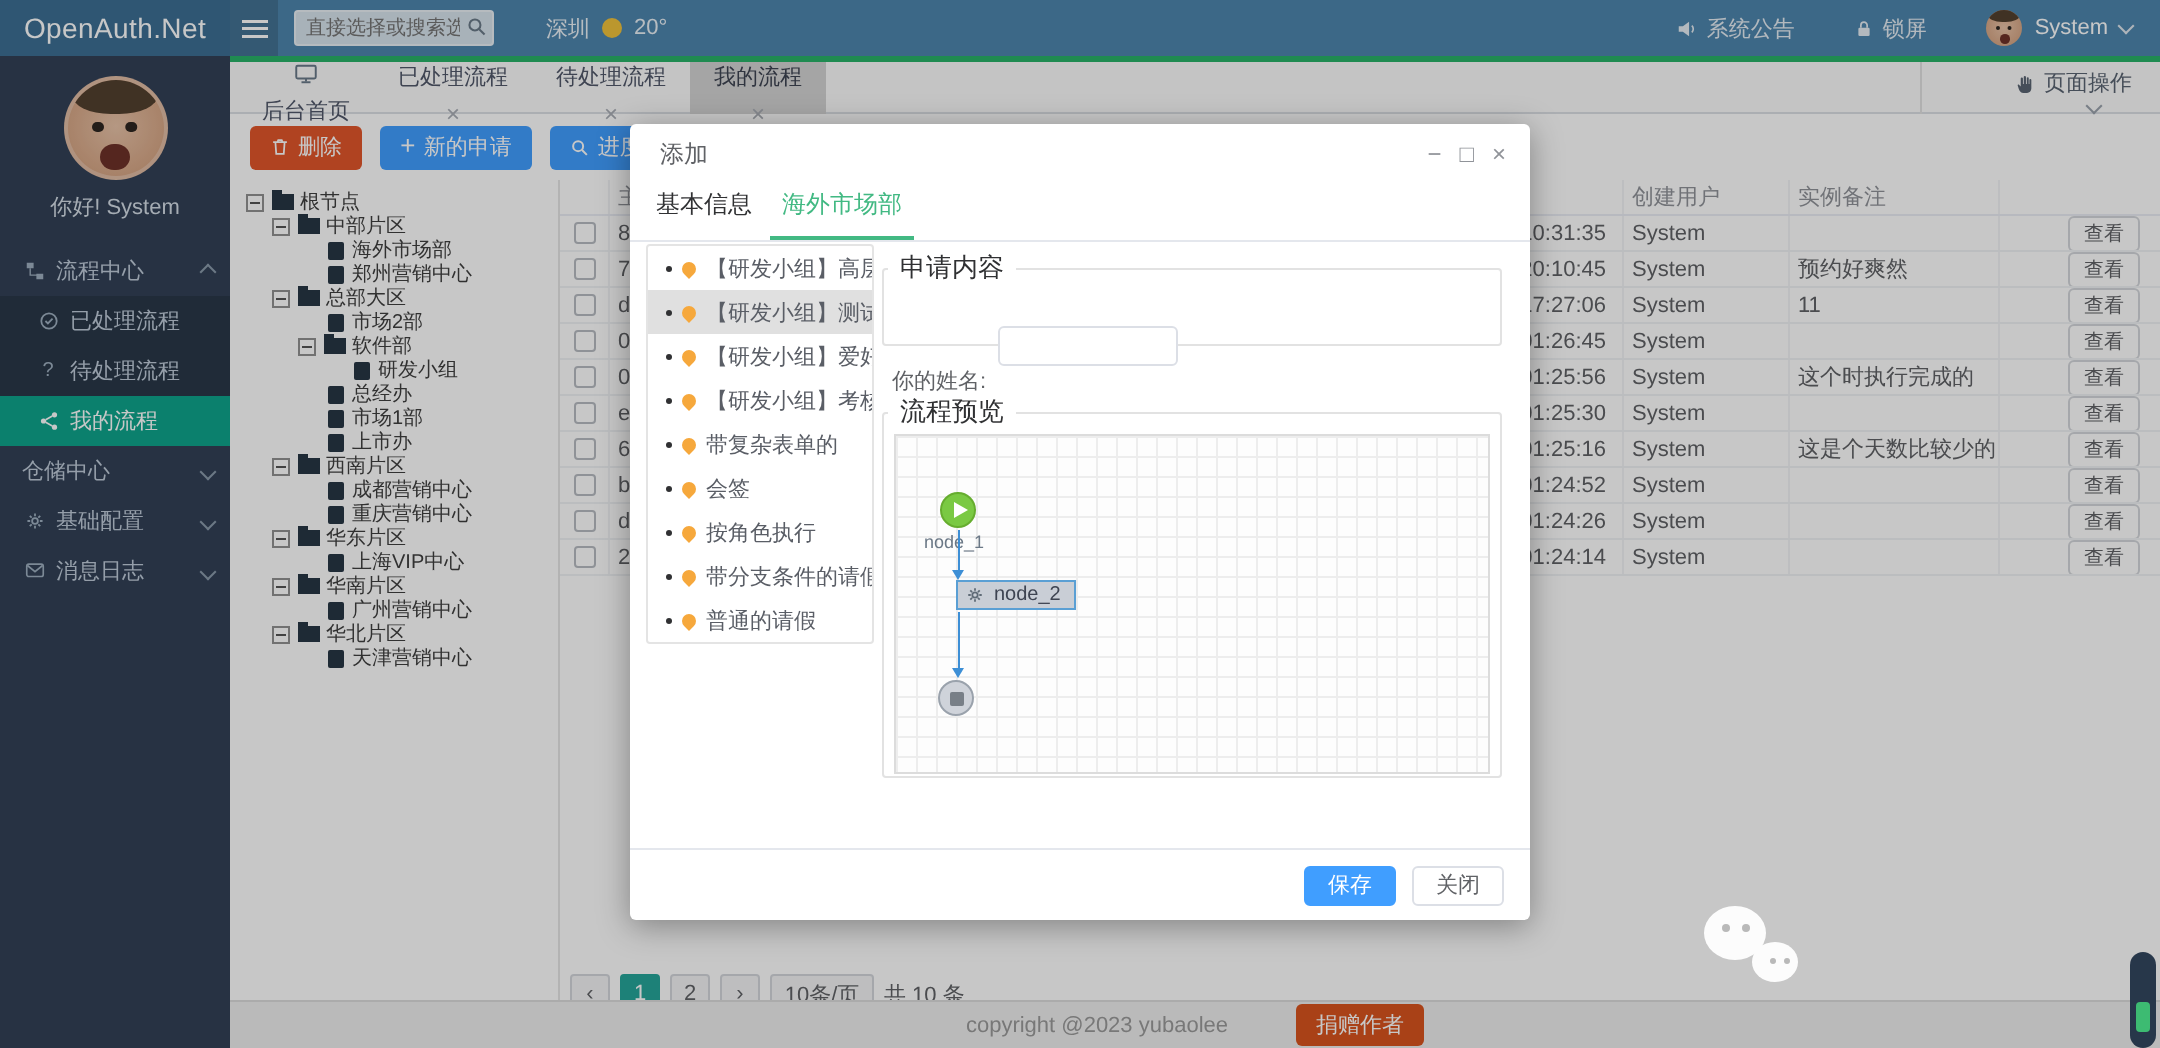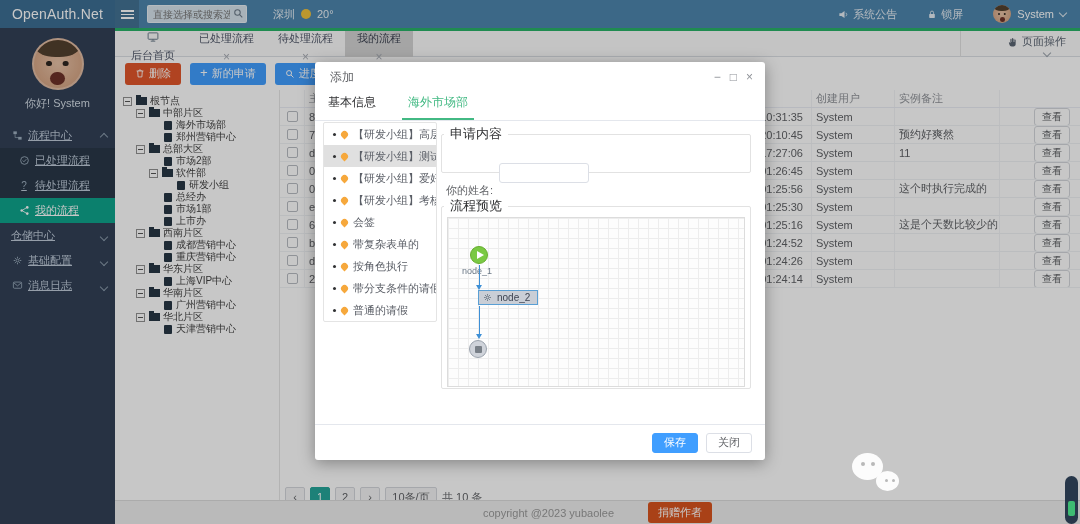--- a/index.html
+++ b/index.html
@@ -34,21 +34,21 @@
   .face .hair { position:absolute; top:-9%; left:5%; width:90%; height:44%; background:#53402f; border-radius:50% 50% 45% 45%; }
   .face .eyes { position:absolute; top:44%; left:27%; width:11%; height:11%; border-radius:50%; background:#2e2620; box-shadow:3.2em 0 0 0 #2e2620; font-size:.1em; }
   .face .mouth { position:absolute; bottom:6%; left:35%; width:30%; height:28%; background:#6d3128; border-radius:50%; }
 
   
   #sidebar { position:absolute; left:0; top:28px; width:115px; bottom:0; background:var(--sidebar-dark,#324157); z-index:5; }
   .side-avatar { margin:10px auto 0; font-size:52px; border:2px solid rgba(255,255,255,.25); }
   .greeting { text-align:center; color:#d4dde6; font-size:11px; margin-top:6px; }
   .menu { margin-top:12px; }
   .m-item { height:25px; display:flex; align-items:center; padding:0 8px 0 11px;
-    color:#bfcbd9; font-size:11px; cursor:pointer; gap:5px;text-decoration:underline; }
+    color:#bfcbd9; font-size:11px; cursor:pointer; gap:5px; }
   .m-item .mi { width:12px; height:12px; flex:none; color:#9fb0c0; display:inline-flex; align-items:center; justify-content:center; font-size:10px; }
   .m-item .m-caret { margin-left:auto; }
   .m-item .m-caret .caret { border-color:#8b9bab; }
   .submenu { background:#293848; }
   .submenu .m-item { padding-left:18px; }
   .m-item.active { background:var(--teal,#0fa58c); color:#fff; }
   .m-item.active .mi { color:#fff; }
 
   
   #main { position:absolute; left:115px; top:28px; right:0; bottom:0; background:#fff; }
@@ -105,21 +105,21 @@
     font-size:11px; padding:3px 10px; cursor:pointer; font-family:inherit; }
 
   
   #overlay { position:absolute; inset:0; background:rgba(0,0,0,.22); z-index:40; }
   #modal { position:absolute; left:315px; top:62px; width:450px; height:398px; background:#fff; z-index:50;
     border-radius:3px; box-shadow:0 3px 16px rgba(0,0,0,.35); }
   .m-header { height:30px; display:flex; align-items:center; padding:0 12px 0 15px; }
   .m-title { font-size:12px; color:#606266; }
   .m-ctrls { margin-left:auto; display:flex; gap:9px; color:#909399; font-size:12px; }
   .m-ctrls span { cursor:pointer; line-height:1; }
-  .m-tabs { height:29px; border-bottom:1px solid #e4e7ed; display:flex; align-items:flex-end; padding-left:13px; gap:32px; }
+  .m-tabs { height:29px; border-bottom:1px solid #e4e7ed; display:flex; align-items:flex-end; padding-left:13px; gap:15px; }
   .m-tab { font-size:12px; color:#303133; padding-bottom:9px; cursor:pointer; position:relative; }
   .m-tab.active { color:var(--green-accent,#42b983); }
   .m-tab.active::after { content:""; position:absolute; left:-6px; right:-6px; bottom:0; height:2px; background:var(--green-accent,#42b983); }
 
   .m-body { position:relative; height:303px; }
   .tpl-list { position:absolute; left:8px; top:1px; width:114px; height:200px; border:1px solid #e4e4e4; border-radius:2px; overflow:hidden; background:#fff; }
   .tpl-item { height:22px; display:flex; align-items:center; gap:5px; padding-left:9px; font-size:11px; color:#5a5e66; cursor:pointer; white-space:nowrap; }
   .tpl-item.selected { background:#e0e0e0; }
   .dot { width:3px; height:3px; border-radius:50%; background:#303133; flex:none; }
   .drop { width:7px; height:7px; background:#f6a83c; border-radius:50% 50% 50% 0; transform:rotate(-45deg); flex:none; }
@@ -682,27 +682,27 @@
 
         <div class="tpl-item">
           <span class="dot"></span>
           <span class="drop"></span>
           <span>【研发小组】考核表</span>
         </div>
 
         <div class="tpl-item">
           <span class="dot"></span>
           <span class="drop"></span>
+          <span>带复杂表单的</span>
+        </div>
+
+        <div class="tpl-item">
+          <span class="dot"></span>
+          <span class="drop"></span>
           <span>会签</span>
-        </div>
-
-        <div class="tpl-item">
-          <span class="dot"></span>
-          <span class="drop"></span>
-          <span>带复杂表单的</span>
         </div>
 
         <div class="tpl-item">
           <span class="dot"></span>
           <span class="drop"></span>
           <span>按角色执行</span>
         </div>
 
         <div class="tpl-item">
           <span class="dot"></span>

